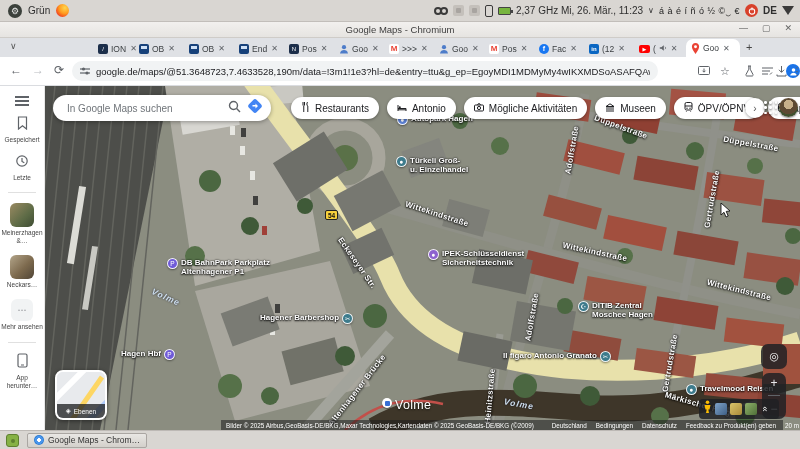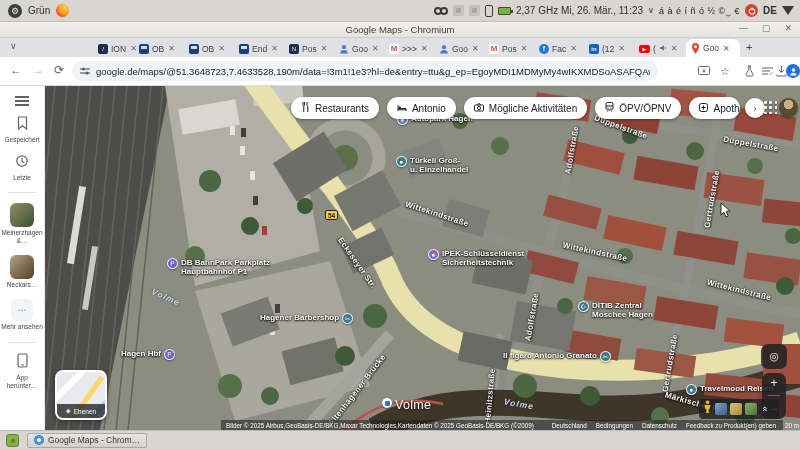--- a/index.html
+++ b/index.html
@@ -488,21 +488,21 @@
       <div class="poi" style="left:352px;top:28px">
         <span class="poi-ic ic-blue">●</span>
         <span class="poi-tx">Autopark Hagen</span>
       </div>
       <div class="poi" style="left:351px;top:70px">
         <span class="poi-ic ic-teal">●</span>
         <span class="poi-tx"><span>Türkeli Groß-</span><br><span>u. Einzelhandel</span></span>
       </div>
       <div class="poi" style="left:122px;top:172px">
         <span class="poi-ic ic-vio">P</span>
-        <span class="poi-tx"><span>DB BahnPark Parkplatz</span><br><span>Hauptbahnhof P1</span></span>
+        <span class="poi-tx"><span>DB BahnPark Parkplatz</span><br><span>Altenhagener P1</span></span>
       </div>
       <div class="poi" style="left:215px;top:227px">
         <span class="poi-tx">Hagener Barbershop</span>
         <span class="poi-ic ic-teal">✂</span>
       </div>
       <div class="poi" style="left:76px;top:263px">
         <span class="poi-tx">Hagen Hbf</span>
         <span class="poi-ic ic-vio">P</span>
       </div>
       <div class="poi" style="left:383px;top:163px">
@@ -515,20 +515,31 @@
       </div>
       <div class="poi" style="left:458px;top:265px">
         <span class="poi-tx">Il figaro Antonio Granato</span>
         <span class="poi-ic ic-teal">✂</span>
       </div>
       <div class="poi" style="left:641px;top:298px">
         <span class="poi-ic ic-teal">●</span>
         <span class="poi-tx">Travelmood Reisen</span>
       </div>
 
+      <div class="searchpill">
+        <span class="ph">In Google Maps suchen</span>
+        <span><svg width="13" height="13" viewBox="0 0 13 13">
+              <circle cx="5.5" cy="5.5" r="4" fill="none" stroke="#5f6368" stroke-width="1.4"></circle>
+              <line x1="8.6" y1="8.6" x2="12" y2="12" stroke="#5f6368" stroke-width="1.4"></line>
+            </svg></span>
+        <span style="margin-left:6px"><svg width="16" height="16" viewBox="0 0 16 16">
+              <rect x="2.5" y="2.5" width="11" height="11" rx="2.5" transform="rotate(45 8 8)" fill="#4285f4"></rect>
+              <path d="M5.5 8.5v-1.4h3V5.6L11 8l-2.5 2.4V8.5z" fill="#fff"></path>
+            </svg></span>
+      </div>
 
       <div class="chiprow">
         <div class="chip">
           <span><svg width="9" height="10" viewBox="0 0 9 10">
                 <path d="M2 0v3.5M3.5 0v3.5M2.75 3.5V10M2.75 0v0" stroke="#202124" fill="none"></path>
                 <path d="M6.8 0c-1.2.6-1.3 3.4 0 4V10" stroke="#202124" fill="none"></path>
               </svg></span>
           <span>Restaurants</span>
         </div>
         <div class="chip">
@@ -540,20 +551,27 @@
         </div>
         <div class="chip">
           <span><svg width="10" height="9" viewBox="0 0 10 9">
                 <rect x="0.5" y="2" width="9" height="6" rx="1" fill="none" stroke="#202124"></rect>
                 <path d="M3.5 2l.8-1.3h1.4L6.5 2" fill="none" stroke="#202124"></path>
                 <circle cx="5" cy="5" r="1.6" fill="none" stroke="#202124"></circle>
               </svg></span>
           <span>Mögliche Aktivitäten</span>
         </div>
         <div class="chip">
+          <span><svg width="10" height="9" viewBox="0 0 10 9">
+                <path d="M1 3.5L5 .8l4 2.7z" fill="none" stroke="#202124"></path>
+                <path d="M2 4v3M4 4v3M6 4v3M8 4v3M1 8h8" stroke="#202124"></path>
+              </svg></span>
+          <span>Museen</span>
+        </div>
+        <div class="chip">
           <span><svg width="9" height="10" viewBox="0 0 9 10">
                 <rect x="1" y="0.5" width="7" height="7.5" rx="1.5" fill="none" stroke="#202124"></rect>
                 <line x1="1" y1="4" x2="8" y2="4" stroke="#202124"></line>
                 <circle cx="3" cy="6.3" r=".7" fill="#202124"></circle>
                 <circle cx="6" cy="6.3" r=".7" fill="#202124"></circle>
                 <path d="M2.5 9.5l-.7.5M6.5 9.5l.7.5" stroke="#202124"></path>
               </svg></span>
           <span>ÖPV/ÖPNV</span>
         </div>
         <div class="chip chip-clip">

